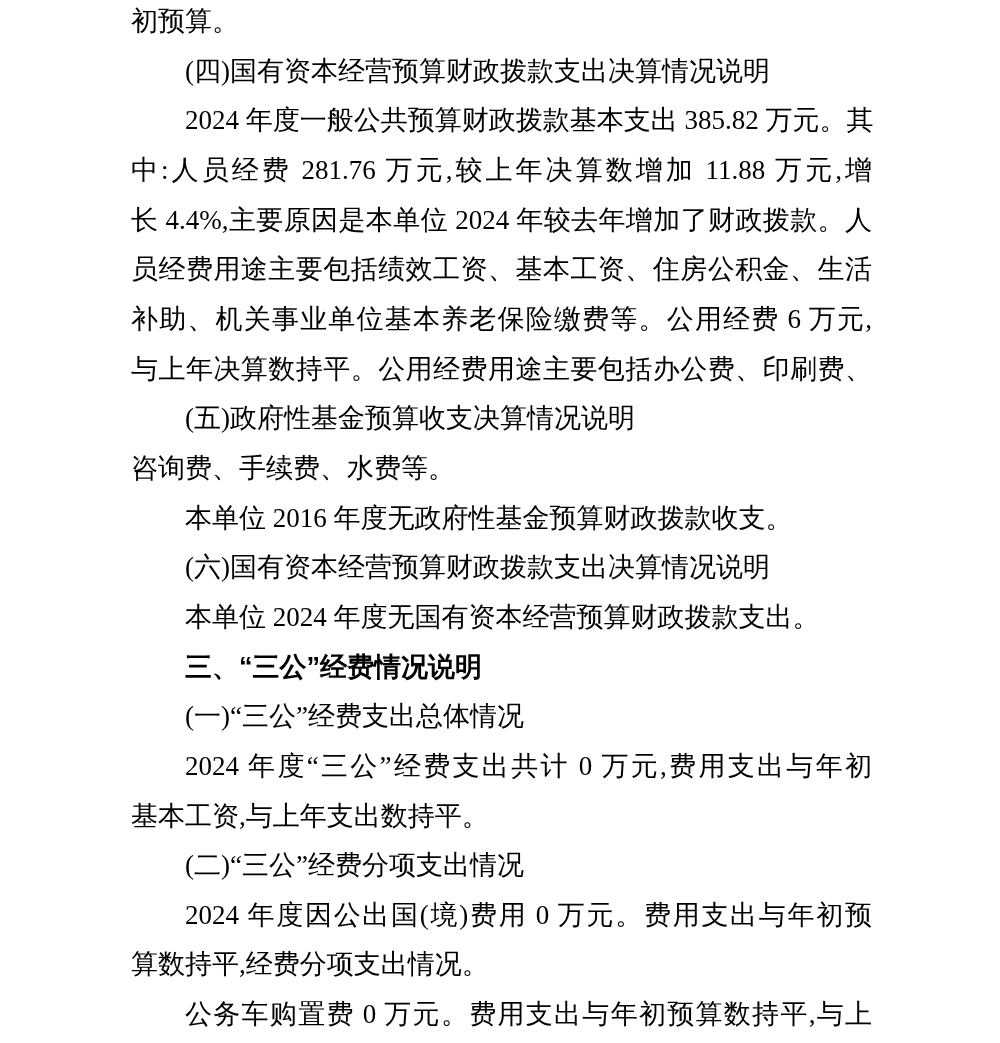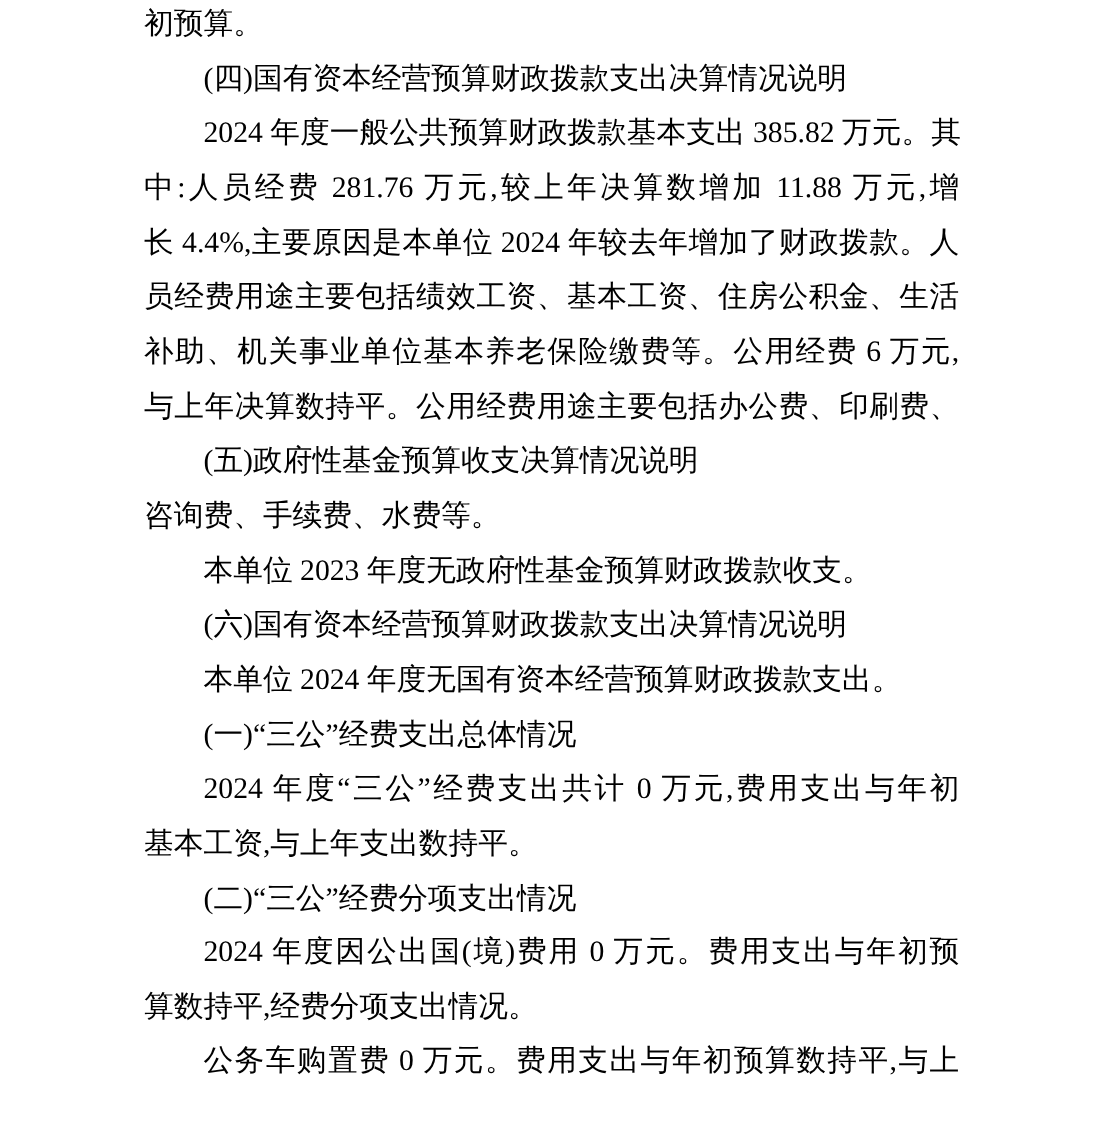--- a/index.html
+++ b/index.html
@@ -50,23 +50,24 @@
   <div class="line">初预算。</div>
   <div class="line indent">(四)国有资本经营预算财政拨款支出决算情况说明</div>
   <div class="line indent just">2024 年度一般公共预算财政拨款基本支出 385.82 万元。其</div>
   <div class="line just">中:人员经费 281.76 万元,较上年决算数增加 11.88 万元,增</div>
   <div class="line just">长 4.4%,主要原因是本单位 2024 年较去年增加了财政拨款。人</div>
   <div class="line just">员经费用途主要包括绩效工资、基本工资、住房公积金、生活</div>
   <div class="line just">补助、机关事业单位基本养老保险缴费等。公用经费 6 万元,</div>
   <div class="line just">与上年决算数持平。公用经费用途主要包括办公费、印刷费、</div>
   <div class="line indent">(五)政府性基金预算收支决算情况说明</div>
   <div class="line">咨询费、手续费、水费等。</div>
-  <div class="line indent">本单位 2023 年度无政府性基金预算财政拨款收支。</div>
+  <div class="line indent">本单位 2016 年度无政府性基金预算财政拨款收支。</div>
   <div class="line indent">(六)国有资本经营预算财政拨款支出决算情况说明</div>
   <div class="line indent">本单位 2024 年度无国有资本经营预算财政拨款支出。</div>
+  <div class="line indent heading-bold">三、“三公”经费情况说明</div>
   <div class="line indent">(一)“三公”经费支出总体情况</div>
   <div class="line indent just">2024 年度“三公”经费支出共计 0 万元,费用支出与年初</div>
   <div class="line">基本工资,与上年支出数持平。</div>
   <div class="line indent">(二)“三公”经费分项支出情况</div>
   <div class="line indent just">2024 年度因公出国(境)费用 0 万元。费用支出与年初预</div>
   <div class="line">算数持平,经费分项支出情况。</div>
   <div class="line indent just">公务车购置费 0 万元。费用支出与年初预算数持平,与上</div>
 </div>
 
 </body></html>

